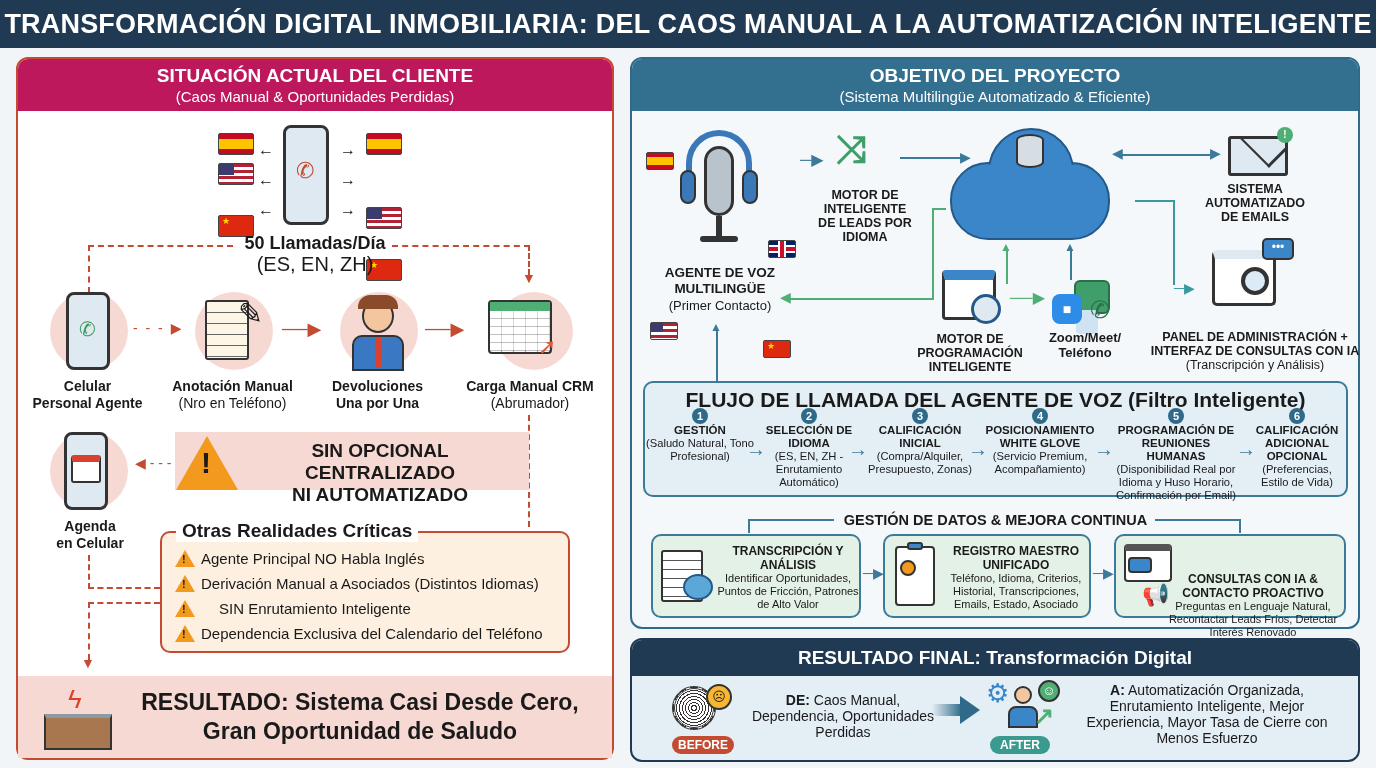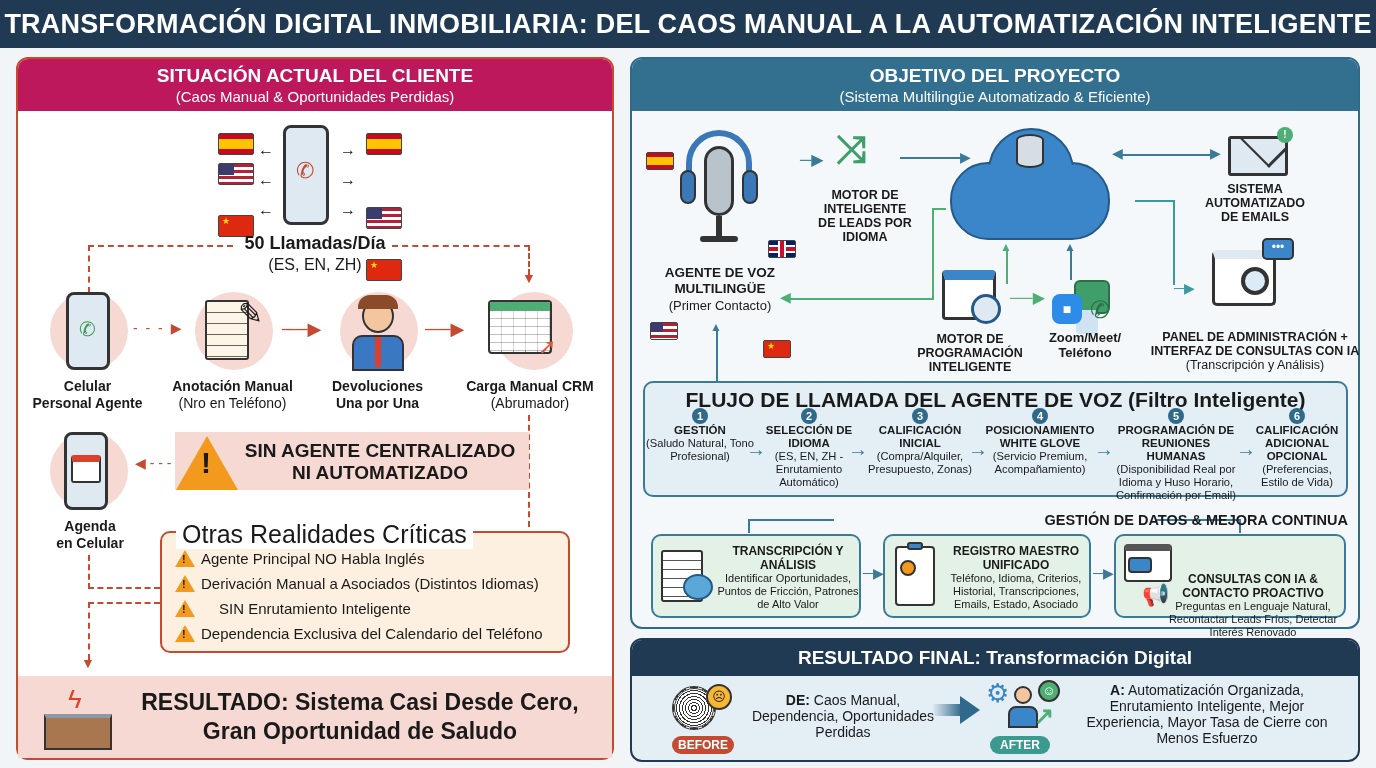--- a/index.html
+++ b/index.html
@@ -23,33 +23,33 @@
   .cn{background:#de2910;position:relative;}
   .cn::after{content:"★";position:absolute;left:3px;top:0;color:#ffde00;font-size:9px;}
   .uk{background:#012169;position:relative;overflow:hidden;}
   .uk::before{content:"";position:absolute;left:0;top:40%;width:100%;height:20%;background:#c8102e;box-shadow:0 0 0 2px #fff;}
   .uk::after{content:"";position:absolute;left:42%;top:0;width:16%;height:100%;background:#c8102e;box-shadow:0 0 0 2px #fff;}
   .circle-bg{border-radius:50%;background:#f7d9d3;}
   .phone{border:3px solid #333;border-radius:8px;background:#dfe9f1;}
   .warn-banner{left:175px;top:432px;width:354px;height:58px;background:#f7d9d3;}
   .warn-text{left:240px;top:440px;width:280px;text-align:center;font-weight:bold;font-size:19px;line-height:22px;}
   .crit-box{left:160px;top:531px;width:410px;height:122px;border:2px solid #c44a32;border-radius:10px;background:#fdf0e0;}
-  .crit-title{left:176px;top:520px;background:#fff;padding:0 6px;font-weight:normal;font-size:25px;}
+  .crit-title{left:176px;top:520px;background:#fff;padding:0 6px;font-weight:bold;font-size:19px;}
   .crit-item{left:175px;font-size:15px;display:flex;align-items:center;gap:6px;}
   .tri{width:0;height:0;border-left:10px solid transparent;border-right:10px solid transparent;border-bottom:17px solid #f39a1e;position:relative;}
   .tri::after{content:"!";position:absolute;left:-3px;top:3px;font-size:11px;font-weight:bold;color:#222;}
   .result-left{left:18px;top:676px;width:594px;height:82px;background:#f7d9d3;}
   .result-text{left:120px;top:688px;width:480px;text-align:center;font-weight:bold;font-size:23px;line-height:29px;}
   .flow-box{left:643px;top:381px;width:705px;height:116px;border:2px solid #3b7a99;border-radius:10px;background:#e3eef5;}
   .flow-title{left:643px;top:388px;width:705px;text-align:center;font-weight:bold;font-size:21px;}
   .step{top:408px;width:108px;text-align:center;font-size:11.2px;line-height:13px;}
   .step .num{display:inline-block;width:16px;height:16px;border-radius:50%;background:#2f6a8a;color:#fff;font-size:11px;font-weight:bold;line-height:16px;}
   .step .st{font-weight:bold;font-size:11.5px;}
   .arr{color:#3b7a99;font-size:20px;font-weight:bold;}
-  .gd-title{left:643px;top:512px;width:705px;text-align:right;font-weight:bold;font-size:14.5px;}
+  .gd-title{left:643px;top:512px;width:705px;text-align:center;font-weight:bold;font-size:14.5px;}
   .gd-box{top:534px;height:84px;border:2px solid #3b7a99;border-radius:10px;background:#e4f1e6;}
   .gd-text{text-align:center;font-size:11px;line-height:13px;}
   .gd-text .t{font-weight:bold;font-size:12px;line-height:14px;}
   .final{left:630px;top:638px;width:730px;height:124px;border:2px solid #1f3a52;border-radius:12px;background:#e3eef5;overflow:hidden;}
   .final-head{left:0;top:0;width:100%;height:36px;background:#1f3a52;color:#fff;font-weight:bold;font-size:19px;text-align:center;line-height:36px;}
   .pill{border-radius:10px;color:#fff;font-weight:bold;font-size:12px;text-align:center;line-height:18px;}
   .dash{border-color:#c44a32;border-style:dashed;}
   .ln{background:#3b7a99;}
   .gln{background:#4fae74;}
 </style>
@@ -71,21 +71,21 @@
 <div class="abs flag es" style="left:218px;top:133px;"></div>
 <div class="abs flag us" style="left:218px;top:163px;"></div>
 <div class="abs flag cn" style="left:218px;top:193px;"></div>
 <div class="abs flag es" style="left:366px;top:133px;"></div>
 <div class="abs flag us" style="left:366px;top:163px;"></div>
 <div class="abs flag cn" style="left:366px;top:193px;"></div>
 <div class="abs" style="left:258px;top:135px;font-size:16px;line-height:30px;">←<br>←<br>←</div>
 <div class="abs" style="left:340px;top:135px;font-size:16px;line-height:30px;">→<br>→<br>→</div>
 
 <div class="abs lbl b" style="left:200px;top:235px;width:230px;font-size:18px;">50 Llamadas/Día</div>
-<div class="abs lbl" style="left:200px;top:256px;width:230px;font-size:16px;">(ES, EN, ZH)</div>
+<div class="abs lbl" style="left:200px;top:256px;width:230px;font-size:20px;">(ES, EN, ZH)</div>
 
 <div class="abs dash" style="left:88px;top:245px;width:145px;height:48px;border-width:2px 0 0 2px;"></div>
 <div class="abs dash" style="left:392px;top:245px;width:138px;height:30px;border-width:2px 2px 0 0;"></div>
 <div class="abs" style="left:522px;top:270px;color:#c44a32;font-size:14px;">▼</div>
 
 <div class="abs circle-bg" style="left:50px;top:292px;width:78px;height:78px;"></div>
 <div class="abs phone" style="left:66px;top:292px;width:44px;height:78px;">
     <div style="position:absolute;left:10px;top:22px;font-size:20px;color:#3a9a5a;">✆</div>
   </div>
 <div class="abs" style="left:133px;top:320px;color:#c44a32;font-size:14px;letter-spacing:2px;">- - - ▶</div>
@@ -128,21 +128,21 @@
     <div>(Abrumador)</div>
   </div>
 
 <div class="abs dash" style="left:528px;top:415px;width:2px;height:112px;border-width:0 0 0 2px;"></div>
 
 <div class="abs warn-banner"></div>
 <div class="abs" style="left:176px;top:436px;width:0;height:0;border-left:31px solid transparent;border-right:31px solid transparent;border-bottom:54px solid #f39a1e;">
   <span style="position:absolute;left:-6px;top:10px;font-size:30px;font-weight:bold;">!</span>
 </div>
 <div class="abs warn-text">
-    <div>SIN AGENTE CENTRALIZADO</div>
+    <div>SIN OPCIONAL CENTRALIZADO</div>
     <div>NI AUTOMATIZADO</div>
   </div>
 <div class="abs" style="left:135px;top:455px;color:#c44a32;font-size:14px;">◀ - - -</div>
 
 <div class="abs circle-bg" style="left:50px;top:432px;width:78px;height:78px;"></div>
 <div class="abs phone" style="left:64px;top:432px;width:44px;height:78px;">
   <div style="position:absolute;left:4px;top:20px;width:30px;height:28px;border:2px solid #333;border-radius:3px;background:#fff;border-top:7px solid #d9412e;"></div>
 </div>
 <div class="abs lbl b" style="left:40px;top:518px;width:100px;">
     <div>Agenda</div>

